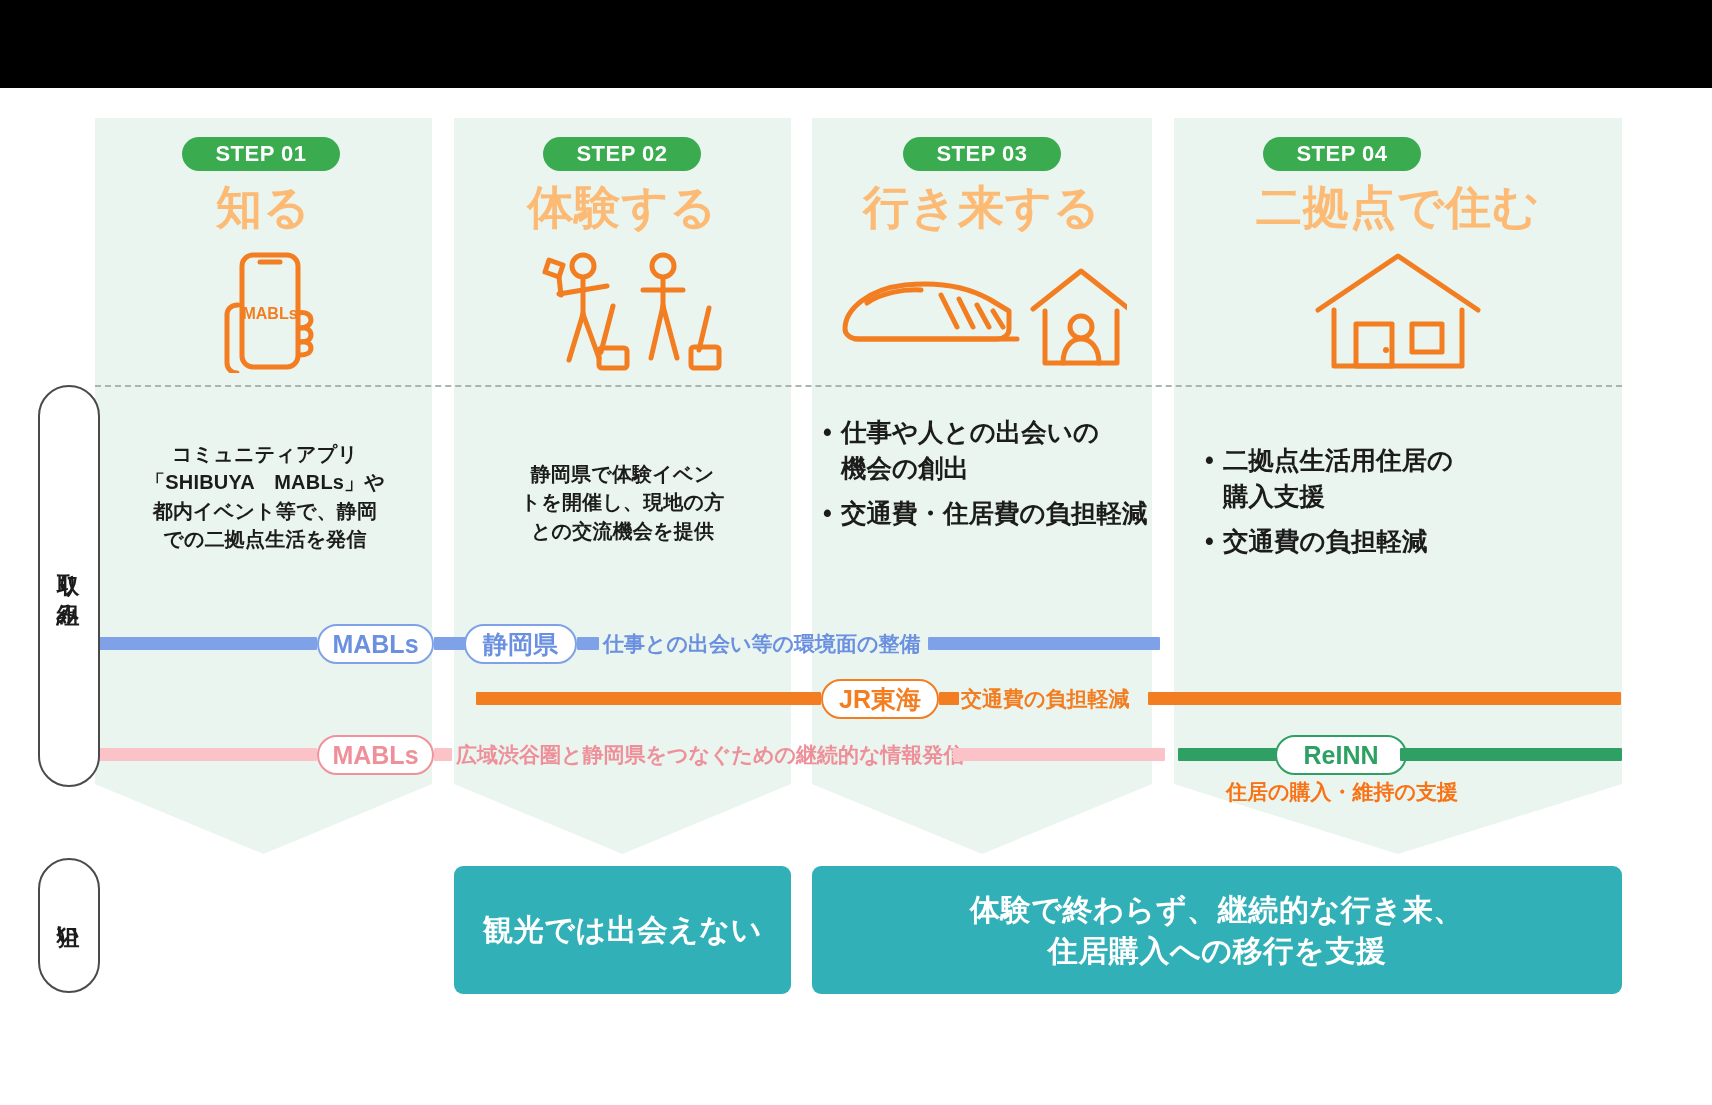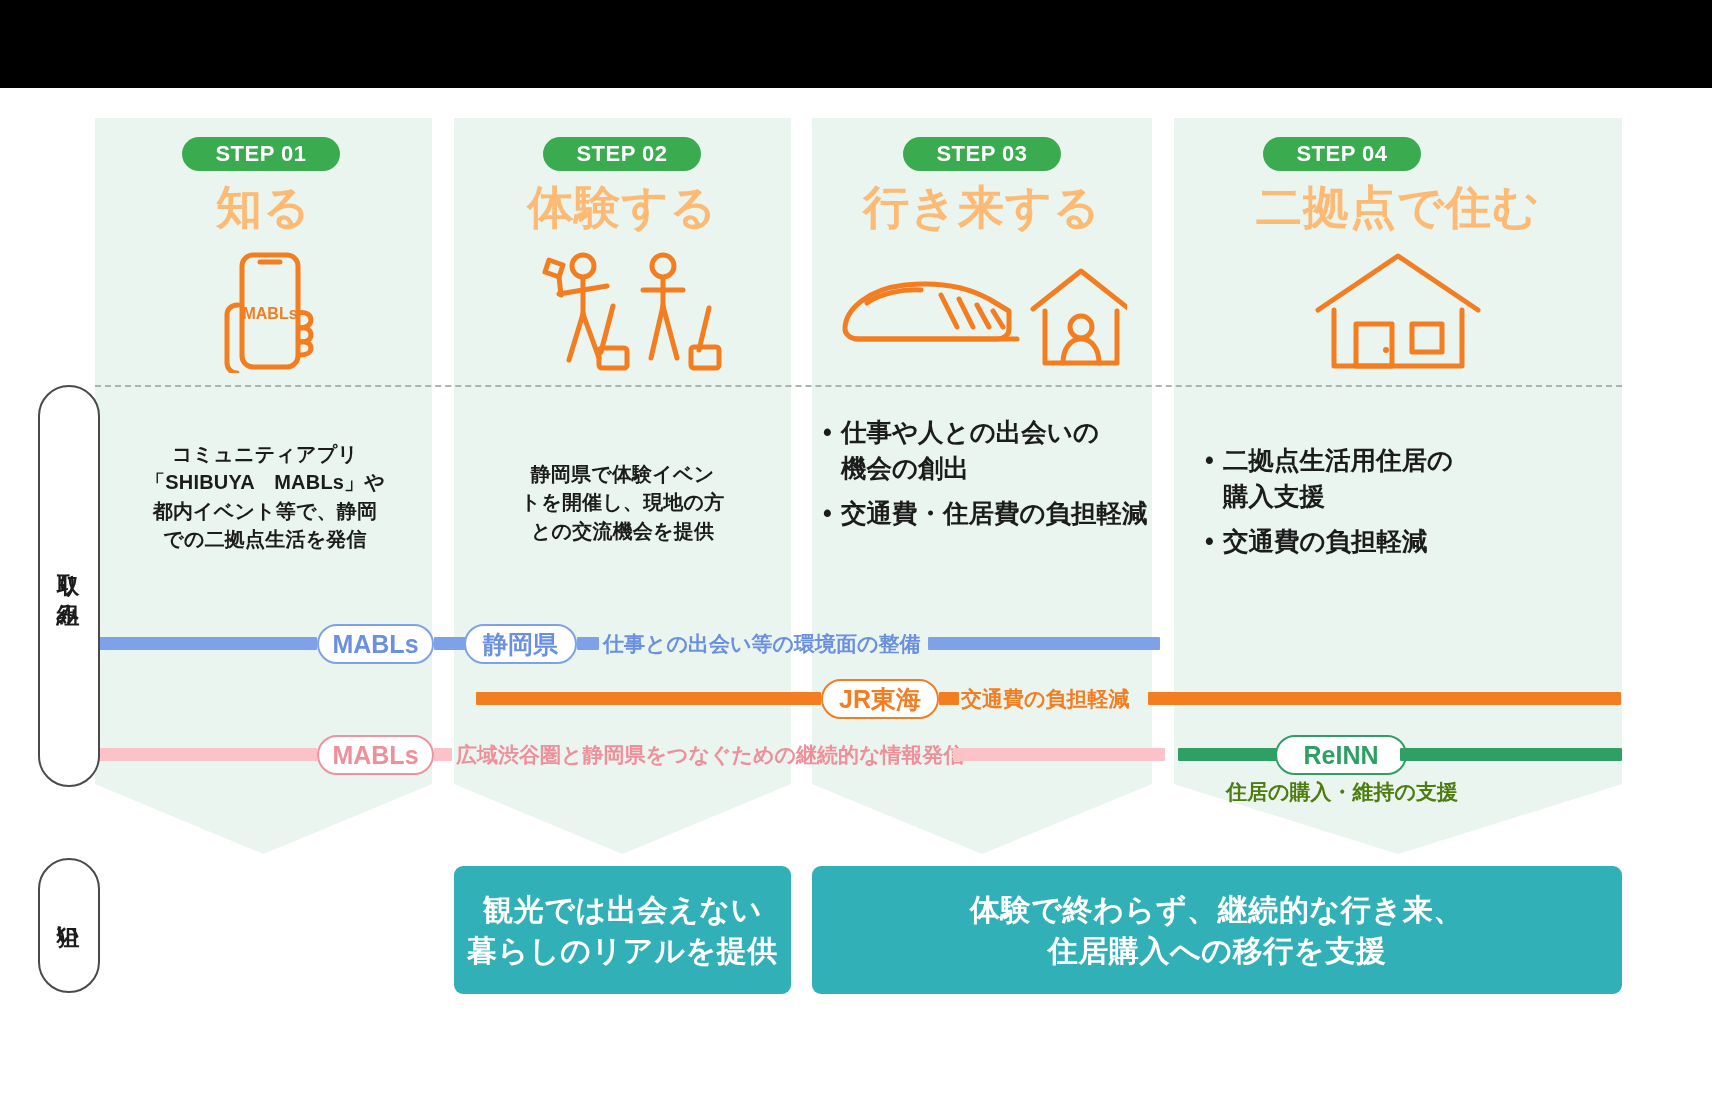--- a/index.html
+++ b/index.html
@@ -166,21 +166,21 @@
     white-space: nowrap;
     display: flex; align-items: center;
   }
   .bar-label.blue   { color: #6b90e0; }
   .bar-label.orange { color: #f37d21; }
   .bar-label.pink   { color: #ef8f99; }
   .sub-label {
     position: absolute;
     font-size: 21px;
     font-weight: bold;
-    color: #4d7c0f;
+    color: #f97316;
     white-space: nowrap;
     text-align: center;
   }
 
   
   .vcap {
     position: absolute;
     border: 2.5px solid #4a4a4a;
     border-radius: 40px;
     background: #ffffff;
@@ -369,21 +369,20 @@
   <div class="vcap vcap-a">
     <span>取り組み</span>
   </div>
   <div class="vcap vcap-b">
     <span>狙い</span>
   </div>
 
   <div class="goal g2">
     <div>
       <span class="l">観光では出会えない</span>
-      <span class="l">暮らしのリアルを提供</span>
     </div>
   </div>
   <div class="goal g3">
     <div>
       <span class="l">体験で終わらず、継続的な行き来、</span>
       <span class="l">住居購入への移行を支援</span>
     </div>
   </div>
 </div>
 

